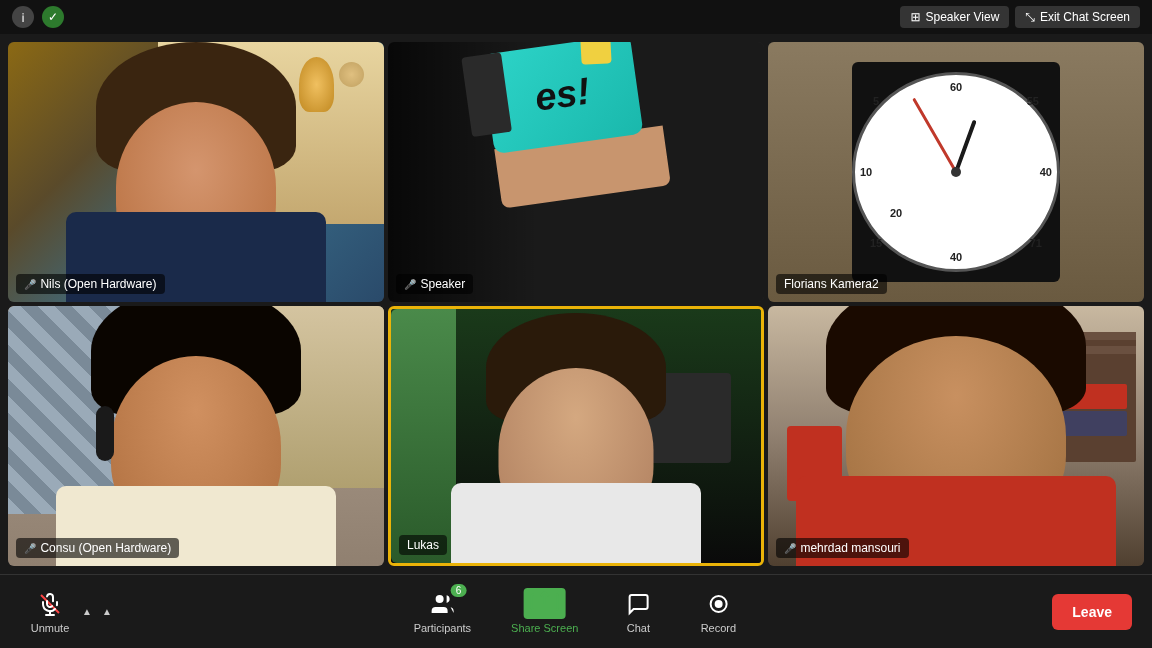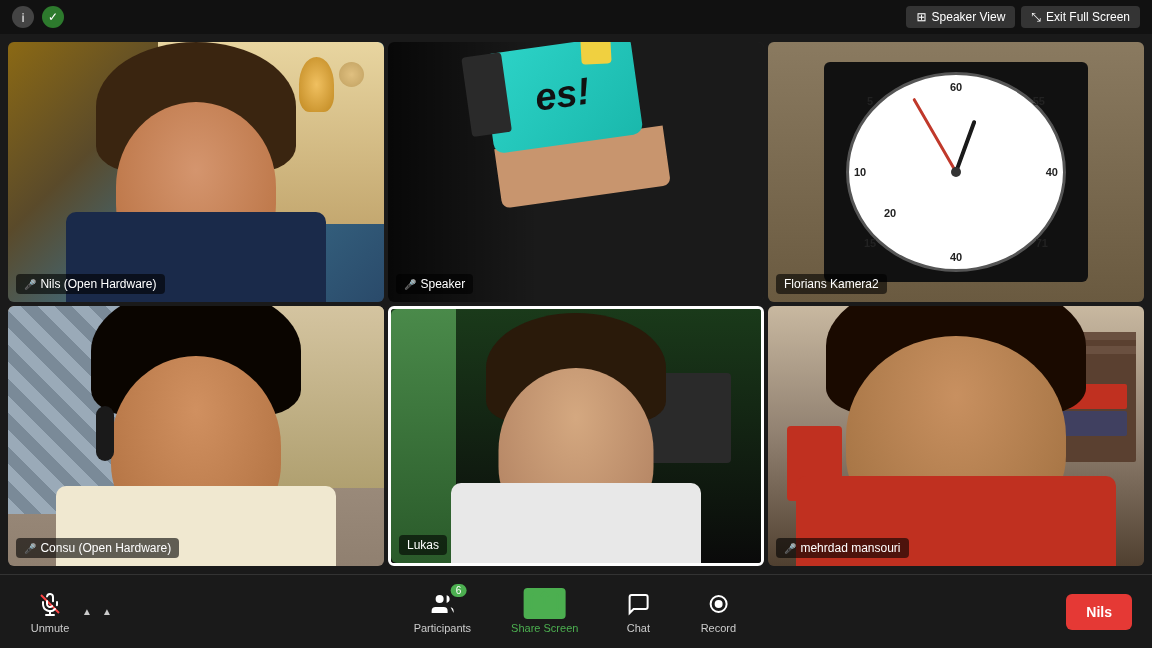--- a/index.html
+++ b/index.html
@@ -72,21 +72,21 @@
       padding: 8px;
     }
 
     .video-cell {
       position: relative;
       background: #2a2a2a;
       border-radius: 6px;
       overflow: hidden;
     }
     .video-cell.active-speaker {
-      border: 3px solid #ffffff;
+      border: 3px solid #eab308;
     }
 
     
     .video-bg {
       width: 100%;
       height: 100%;
       position: absolute;
       top: 0; left: 0;
     }
 
@@ -261,21 +261,21 @@
     <div class="top-bar-icon" title="Info">ℹ</div>
     <div class="top-bar-icon shield-icon-wrap" title="Security">✓</div>
   </div>
   <div class="top-bar-right">
     <button class="view-btn">
       <span>⊞</span>
       <span>Speaker View</span>
     </button>
     <button class="view-btn">
       <span>⤡</span>
-      <span>Exit Full Screen</span>
+      <span>Exit Chat Screen</span>
     </button>
   </div>
 </div>
 
 <div class="video-grid">
 
   <div class="video-cell">
     <div class="video-bg nils-bg"></div>
 
     <div class="room-bg-nils"></div>
@@ -309,21 +309,21 @@
       <span class="muted-icon">🎤</span>
       <span>Speaker</span>
     </div>
   </div>
 
   <div class="video-cell">
     <div class="video-bg kamera2-bg"></div>
 
     <div style="position:absolute;top:50%;left:50%;transform:translate(-50%,-50%);">
 
-      <div style="width:264px;height:220px;background:#111;border-radius:6px;display:flex;align-items:center;justify-content:center;position:relative;">
+      <div style="width:208px;height:220px;background:#111;border-radius:6px;display:flex;align-items:center;justify-content:center;position:relative;">
         <div style="width:220px;height:200px;background:white;border-radius:50%;position:relative;border:3px solid #555;">
 
           <span class="clock-number" style="top:6px;left:50%;transform:translateX(-50%);">60</span>
           <span class="clock-number" style="top:20px;right:18px;">55</span>
           <span class="clock-number" style="top:50%;right:5px;transform:translateY(-50%);">40</span>
           <span class="clock-number" style="bottom:20px;right:15px;">71</span>
           <span class="clock-number" style="bottom:6px;left:50%;transform:translateX(-50%);">40</span>
           <span class="clock-number" style="top:20px;left:18px;">5</span>
           <span class="clock-number" style="top:50%;left:5px;transform:translateY(-50%);">10</span>
           <span class="clock-number" style="bottom:20px;left:15px;">15</span>
@@ -469,15 +469,15 @@
           <circle cx="12" cy="12" r="8"></circle>
           <circle cx="12" cy="12" r="3" fill="white"></circle>
         </svg>
       </div>
       <span class="label">Record</span>
     </button>
 
   </div>
 
   <div class="toolbar-right">
-    <button class="leave-btn">Nils</button>
+    <button class="leave-btn">Leave</button>
   </div>
 </div>
 
 </body></html>

